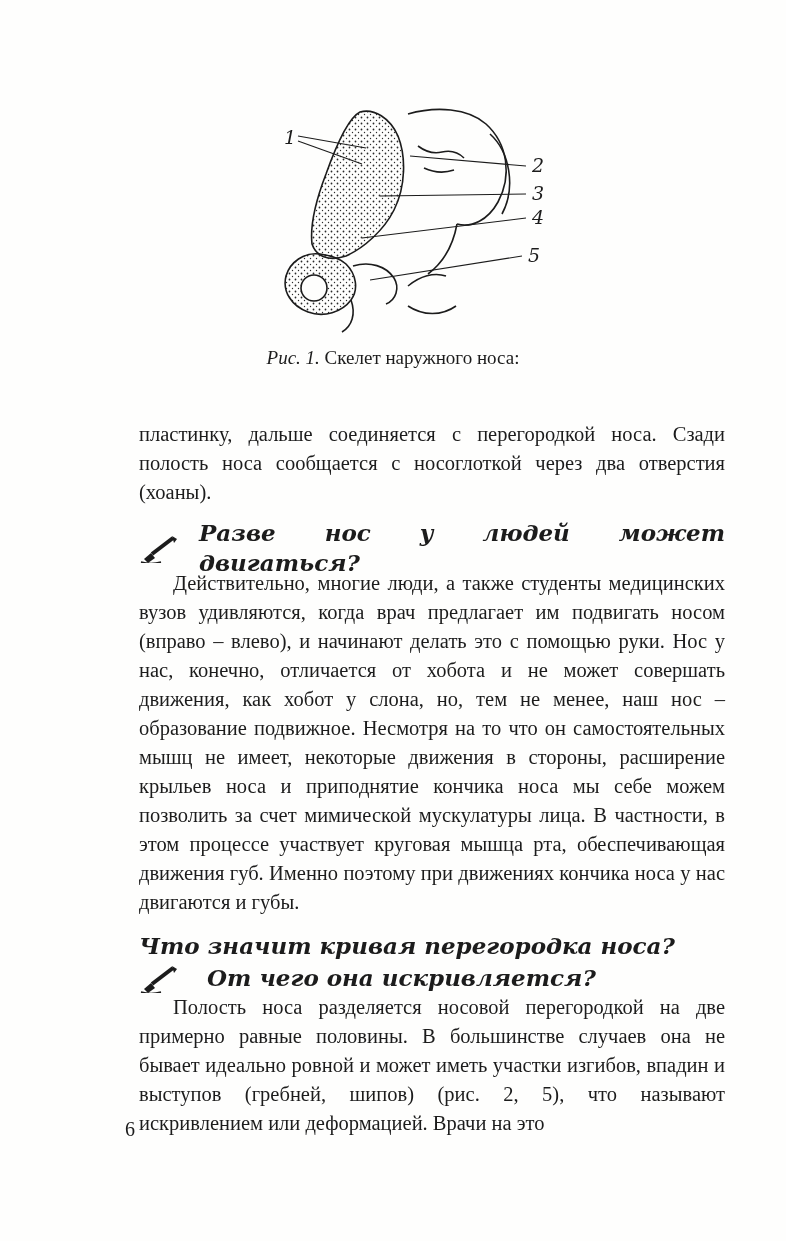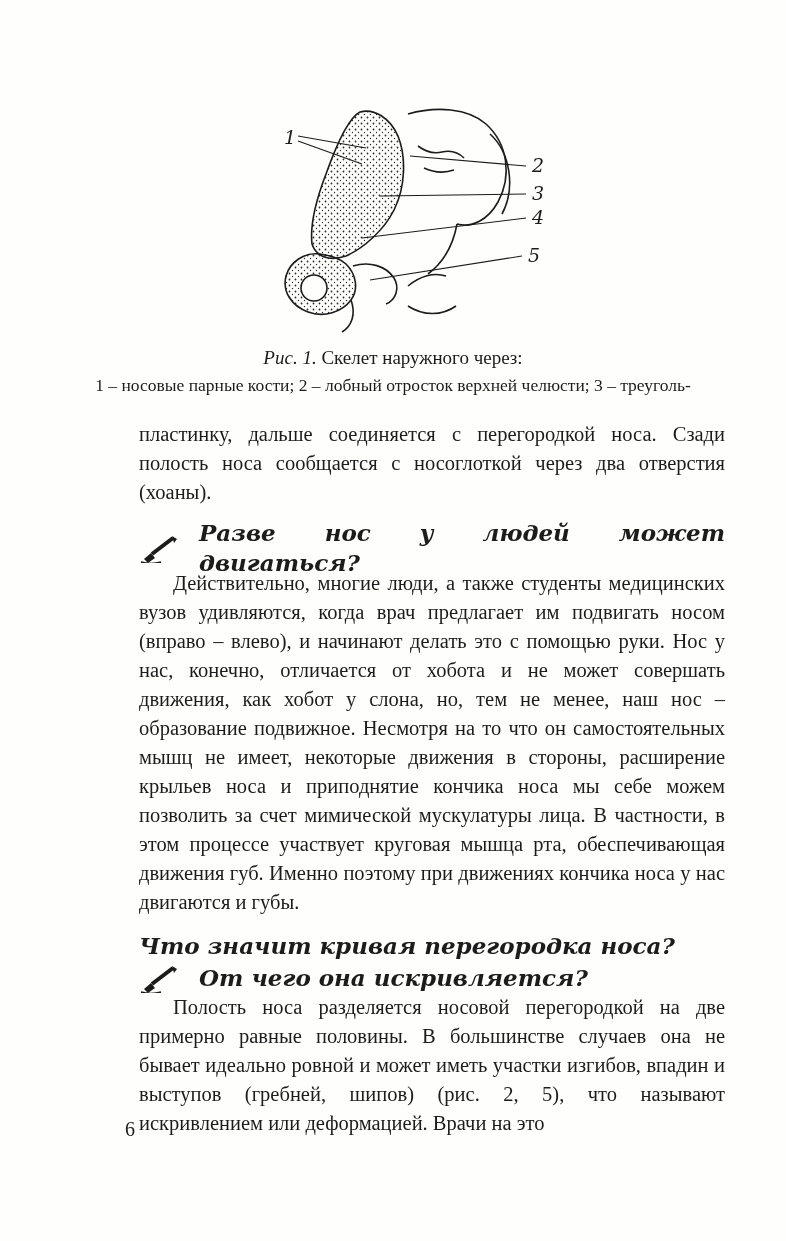--- a/index.html
+++ b/index.html
@@ -18,21 +18,21 @@
   .body-text{position:absolute;left:139px;top:420px;width:586px;font-size:20.5px;line-height:29px;text-align:justify;}
   .body-text p{margin:0;}
   p.indent{text-indent:34px;}
   .q-head{display:flex;align-items:center;gap:14px;justify-content:center;
     font-family:"DejaVu Serif", serif;font-style:italic;font-weight:bold;
     font-size:23px;line-height:30px;}
   .q-head .pen{flex:0 0 auto;}
   .q1{margin-top:20px;height:42px;}
   .q2{margin-top:14px;flex-direction:column;gap:2px;align-items:flex-start;}
   .q2 .line1{text-align:center;}
-  .q2 .line2{display:flex;align-items:center;gap:14px;}
+  .q2 .line2{display:flex;align-items:center;gap:22px;}
   .p2{margin-top:20px;}
   .p3{margin-top:18px;}
   .page-number{position:absolute;left:125px;top:1118px;font-size:20px;}
 </style>
 </head>
 <body>
 
 <div class="page">
 
   <svg class="figure-svg" width="300" height="240" viewBox="0 0 300 240">
@@ -69,24 +69,23 @@
     <g>
       <text class="fig-num" x="26" y="40">1</text>
       <text class="fig-num" x="274" y="68">2</text>
       <text class="fig-num" x="274" y="96">3</text>
       <text class="fig-num" x="274" y="120">4</text>
       <text class="fig-num" x="270" y="158">5</text>
     </g>
   </svg>
 
   <div class="caption">
-    <span class="lead">Рис. 1.</span><span> Скелет наружного через:</span>
+    <span class="lead">Рис. 1.</span><span> Скелет наружного носа:</span>
   </div>
   <div class="legend">
-    <div>1 – носовые парные кости; 2 – лобный отросток верхней челюсти; 3 – треуголь-</div>
   </div>
 
   <div class="body-text">
     <p>пластинку, дальше соединяется с перегородкой носа. Сзади полость носа сообщается с носоглоткой через два отверстия (хоаны).</p>
 
     <div class="q-head q1">
       <svg class="pen" width="46" height="30" viewBox="0 0 46 30">
         <path d="M5,26 l7,-6 4,5 -7,5 z" fill="#1c1c1c"></path>
         <path d="M13,21 L34,5" stroke="#1c1c1c" stroke-width="4" fill="none"></path>
         <path d="M33,3 l5,3 -3,4 z" fill="#1c1c1c"></path>

